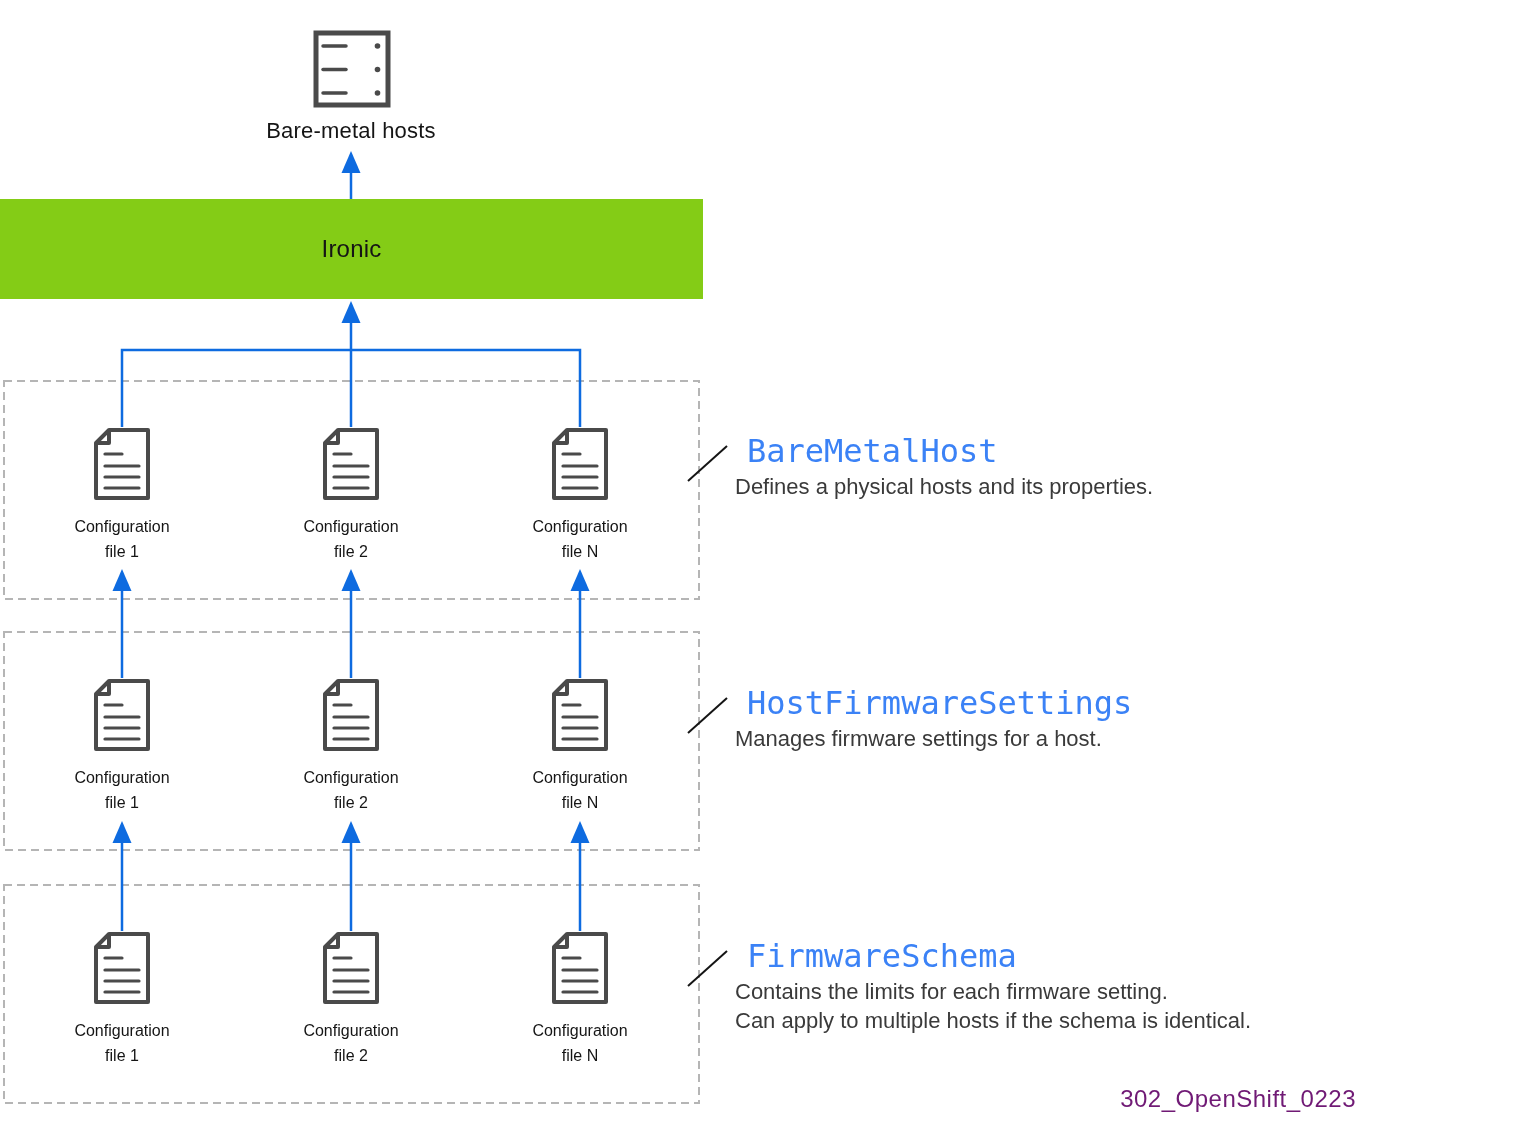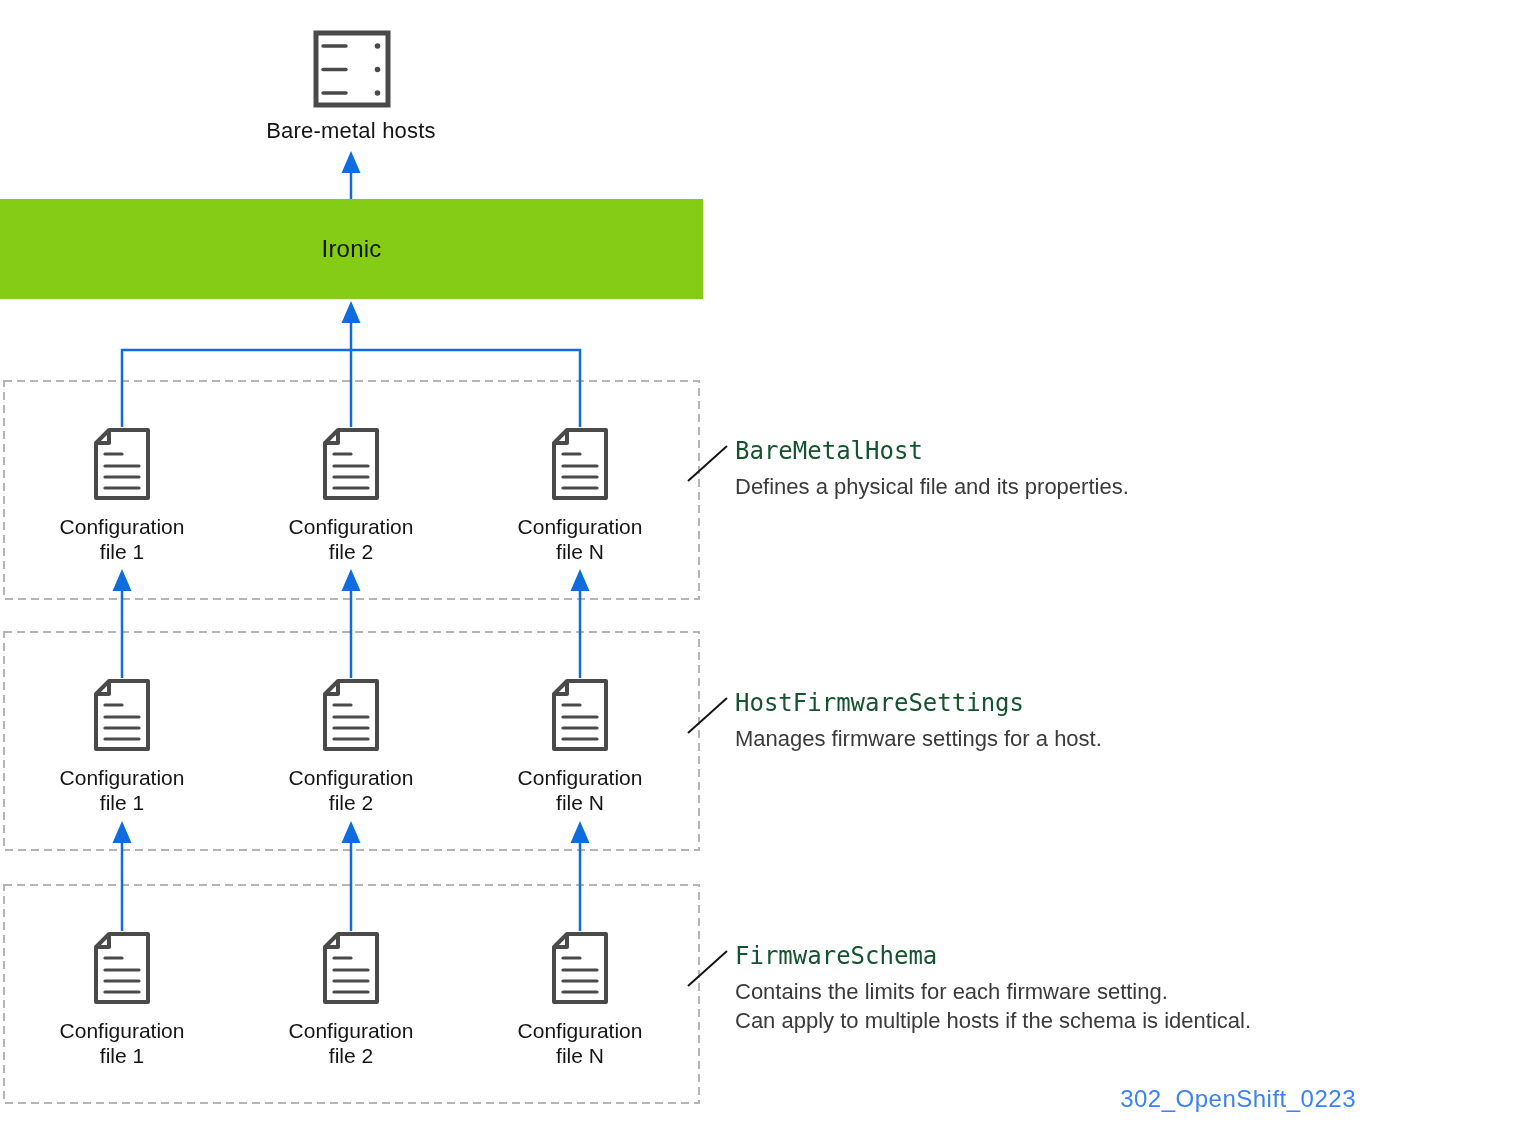--- a/index.html
+++ b/index.html
@@ -23,33 +23,33 @@
   .blue-line{stroke:#0e6be0;stroke-width:2.5;fill:none;}
   .blue-head{fill:#0e6be0;stroke:none;}
   .dash-rect{fill:none;stroke:#b5b5b5;stroke-width:2;stroke-dasharray:8 5;}
   .slash{stroke:#151515;stroke-width:2;fill:none;}
   
   .group-box{position:absolute;left:3px;width:697px;height:220px;}
   .col{position:absolute;top:0;width:220px;height:220px;}
   .doc-icon{position:absolute;left:81px;top:47px;}
   .file-label{
     position:absolute;left:0;top:134px;width:220px;text-align:center;
-    font-size:21px;line-height:25px;font-weight:500;color:#151515;
+    font-size:16px;line-height:25px;font-weight:500;color:#151515;
   }
   
   .annotation{position:absolute;left:735px;width:720px;}
   .ann-code{
     font-family:"DejaVu Sans Mono","Liberation Mono",monospace;
-    font-size:24px;line-height:30px;color:#14532d;
+    font-size:32px;line-height:30px;color:#3b82f6;margin-left:12px;
   }
   .ann-desc{font-size:22px;line-height:29px;color:#3a3a3a;margin-top:6px;}
   
   .watermark{
     position:absolute;right:8px;top:1085px;font-size:24px;font-weight:500;
-    color:#3b82f6;letter-spacing:.5px;
+    color:#701a75;letter-spacing:.5px;
   }
 </style>
 </head>
 <body>
 
 <div id="stage">
 
   <svg class="server-icon" width="78" height="78" viewBox="0 0 78 78">
     <rect x="3" y="3" width="72" height="72" fill="#ffffff" stroke="#4a4a4a" stroke-width="5"></rect>
     <g stroke="#4a4a4a" stroke-width="3.5" stroke-linecap="round">
@@ -218,21 +218,21 @@
       <div class="file-label">
         <div>Configuration</div>
         <div>file N</div>
       </div>
     </div>
   </div>
 
   <div class="annotation" style="top:436px">
     <div class="ann-code">BareMetalHost</div>
     <div class="ann-desc">
-      <div>Defines a physical file and its properties.</div>
+      <div>Defines a physical hosts and its properties.</div>
     </div>
   </div>
   <div class="annotation" style="top:941px">
     <div class="ann-code">FirmwareSchema</div>
     <div class="ann-desc">
       <div>Contains the limits for each firmware setting.</div>
       <div>Can apply to multiple hosts if the schema is identical.</div>
     </div>
   </div>
   <div class="annotation" style="top:688px">

